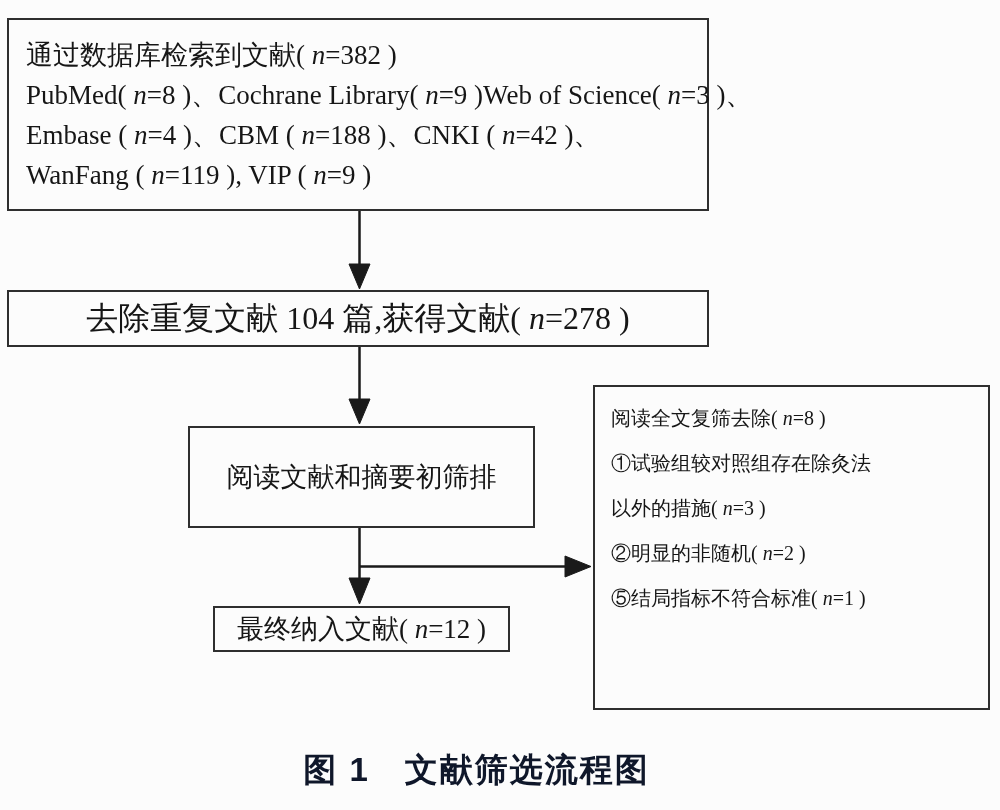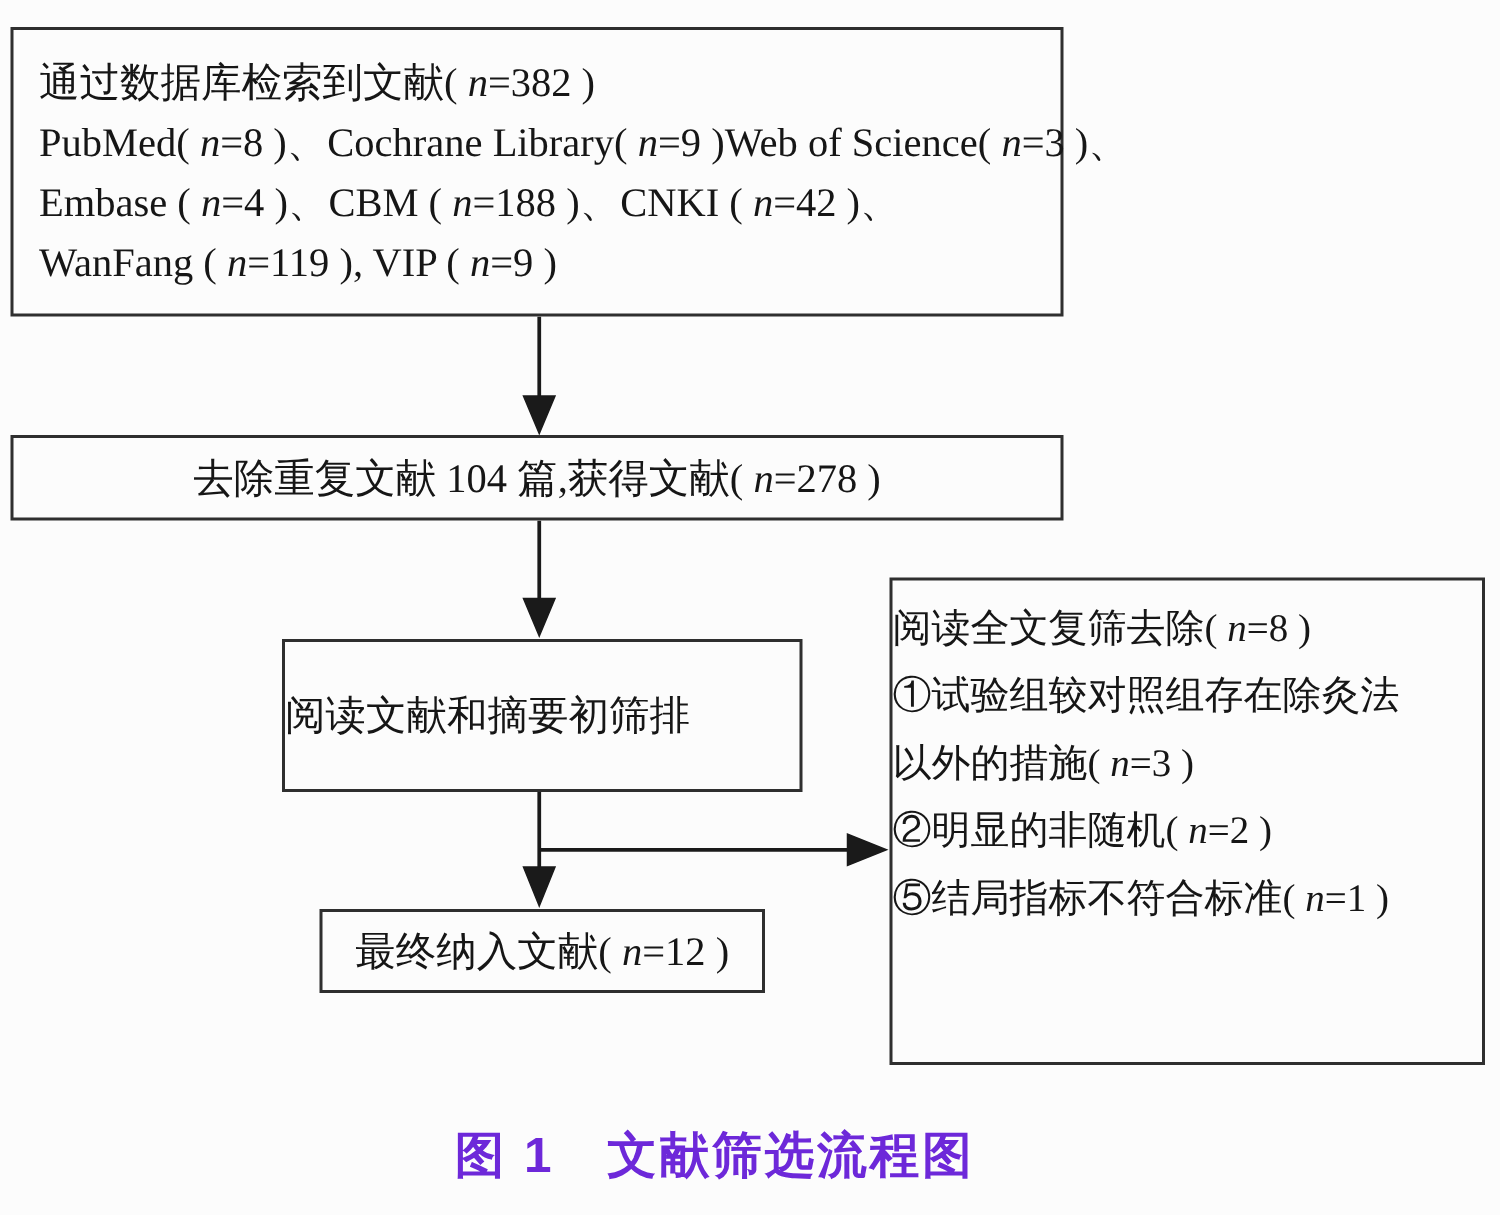--- a/index.html
+++ b/index.html
@@ -34,59 +34,59 @@
     left: 7px; top: 18px; width: 702px; height: 193px;
     padding: 15px 18px 0 17px;
     font-size: 27px; line-height: 40px;
     text-align: left;
   }
 
   
   .box-dedup {
     left: 7px; top: 290px; width: 702px; height: 57px;
     display: flex; align-items: center; justify-content: center;
-    font-size: 27px;
+    font-size: 32px;
   }
 
   
   .box-screen {
     left: 188px; top: 426px; width: 347px; height: 102px;
-    display: flex; flex-direction: column; align-items: flex-start; justify-content: center;
+    display: flex; flex-direction: column; align-items: center; justify-content: center;
     font-size: 27px; line-height: 42px; text-align: center;
   }
 
   
   .box-final {
-    left: 213px; top: 606px; width: 297px; height: 56px;
+    left: 213px; top: 606px; width: 297px; height: 46px;
     display: flex; align-items: center; justify-content: center;
     font-size: 27px;
   }
 
   
   .box-excluded {
     left: 593px; top: 385px; width: 397px; height: 325px;
-    padding: 9px 12px 0 0;
-    font-size: 26px; line-height: 45px;
+    padding: 9px 12px 0 16px;
+    font-size: 20px; line-height: 45px;
     text-align: left;
   }
 
   .arrow-layer {
     position: absolute; left: 0; top: 0;
     pointer-events: none;
   }
 
   .caption {
     position: absolute;
     left: 0; top: 748px; width: 940px;
     text-align: center;
     font-family: "Liberation Sans", "DejaVu Sans", sans-serif;
     font-weight: 700;
     font-size: 33px;
     letter-spacing: 2px;
-    color: #6d28d9;
+    color: #0f172a;
     padding-left: 13px;
   }
 </style>
 </head>
 <body>
 
 <div class="canvas">
 
   <svg class="arrow-layer" width="1000" height="810" viewBox="0 0 1000 810">
     <g stroke="#1a1a1a" stroke-width="2.5" fill="#1a1a1a">

